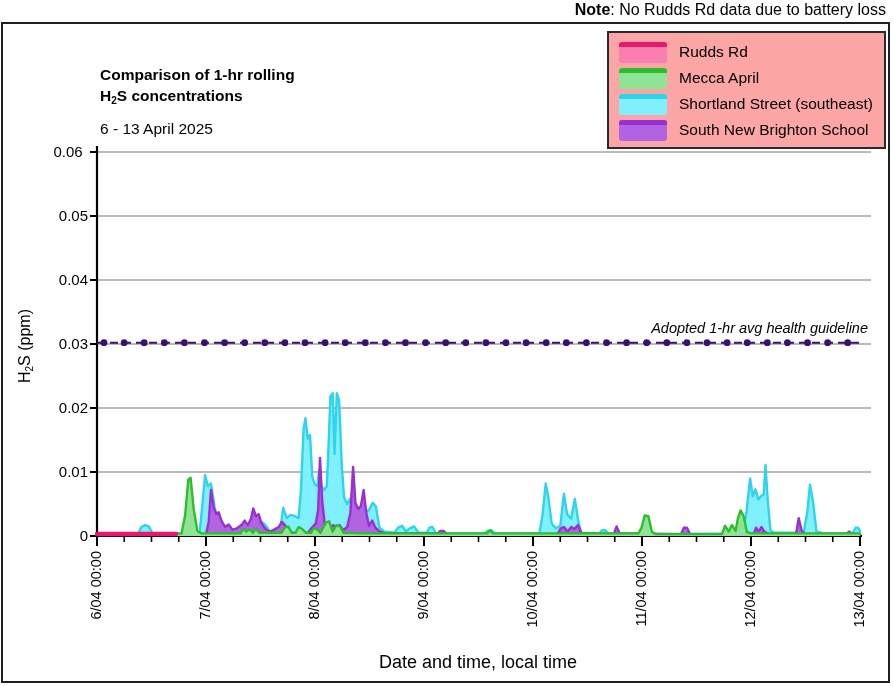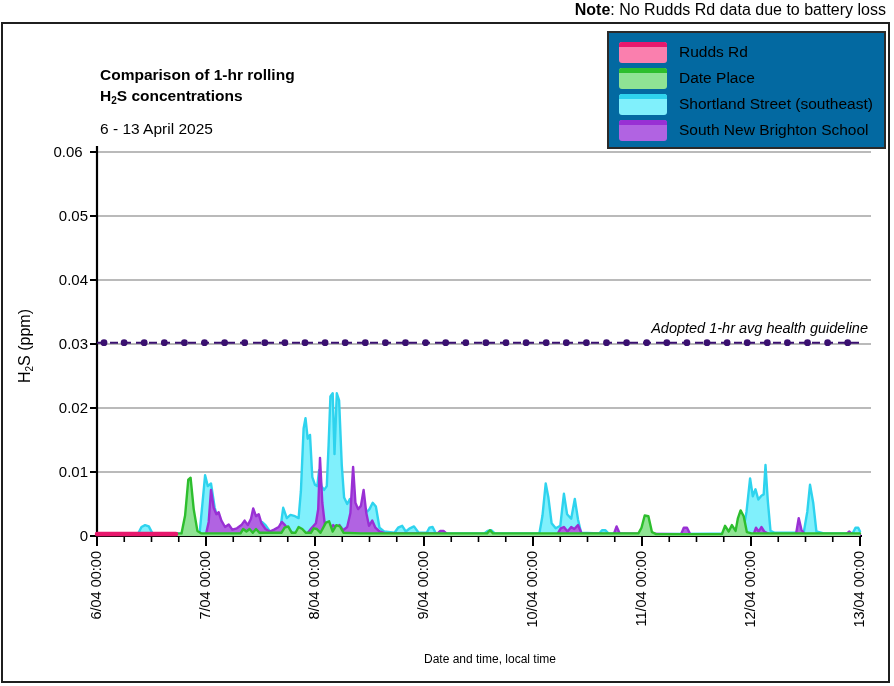--- a/index.html
+++ b/index.html
@@ -5,30 +5,30 @@
   html,body{margin:0;padding:0;background:#fff;}
   body{font-family:"Liberation Sans", sans-serif; color:#000;}
   #stage{position:relative;width:894px;height:686px;background:#fff;overflow:hidden;}
   .note{position:absolute;top:1px;right:8px;font-size:16px;}
   .note b{font-weight:bold;}
   .chartbox{position:absolute;left:1px;top:22px;width:889px;height:661px;border:2px solid #1f1f1f;background:#fff;box-sizing:border-box;}
   .titleblock{position:absolute;left:100px;top:40px;line-height:21px;margin-top:24px;}
   .titleblock .t{font-weight:bold;font-size:15.5px;}
   .titleblock .d{font-size:15.5px;margin-top:12px;}
   sub,.subsc{font-size:10px;vertical-align:-3px;line-height:0;}
-  .legend{position:absolute;left:607px;top:31px;width:279px;border:2px solid #2a2a2a;background:#0369a1;padding:6px 0 4px 10px;box-sizing:border-box;}
+  .legend{position:absolute;left:607px;top:31px;width:279px;border:2px solid #2a2a2a;background:#fca5a5;padding:6px 0 4px 10px;box-sizing:border-box;}
   .leg-item{display:flex;align-items:center;height:26px;}
   .leg-swatch{width:48px;height:21px;border-radius:3px;margin-right:12px;position:relative;overflow:hidden;flex:0 0 auto;}
   .leg-swatch .top{position:absolute;left:0;top:0;right:0;height:5px;}
   .leg-label{font-size:15.5px;white-space:nowrap;}
   svg{position:absolute;left:0;top:0;}
   .ylab{position:absolute;font-size:15px;text-align:right;width:40px;height:18px;line-height:18px;}
   .xlab{position:absolute;font-size:14.5px;width:92px;height:17px;line-height:17px;text-align:right;transform:rotate(-90deg);transform-origin:left top;white-space:nowrap;}
   .yaxis-title{position:absolute;left:-40px;top:337px;width:130px;text-align:center;font-size:16px;transform:rotate(-90deg);}
-  .xaxis-title{position:absolute;left:290px;top:652px;width:400px;text-align:center;font-size:12px;}
+  .xaxis-title{position:absolute;left:278px;top:652px;width:400px;text-align:center;font-size:18px;}
   .guide-note{position:absolute;right:26px;top:320px;font-size:14.5px;font-style:italic;color:#000000;}
 </style>
 </head>
 <body>
 
 <div id="stage">
 
   <div class="note"><b>Note</b><span>: No Rudds Rd data due to battery loss</span></div>
 
   <div class="chartbox"></div>
@@ -43,21 +43,21 @@
       <div class="leg-item">
         <div class="leg-swatch" style="background: rgb(250, 127, 174);">
           <div class="top" style="background: rgb(232, 24, 109);"></div>
         </div>
         <div class="leg-label">Rudds Rd</div>
       </div>
       <div class="leg-item">
         <div class="leg-swatch" style="background: rgb(143, 227, 148);">
           <div class="top" style="background: rgb(45, 190, 45);"></div>
         </div>
-        <div class="leg-label">Date Place</div>
+        <div class="leg-label">Mecca April</div>
       </div>
       <div class="leg-item">
         <div class="leg-swatch" style="background: rgb(128, 240, 252);">
           <div class="top" style="background: rgb(46, 211, 238);"></div>
         </div>
         <div class="leg-label">Shortland Street (southeast)</div>
       </div>
       <div class="leg-item">
         <div class="leg-swatch" style="background: rgb(177, 99, 226);">
           <div class="top" style="background: rgb(153, 48, 212);"></div>

